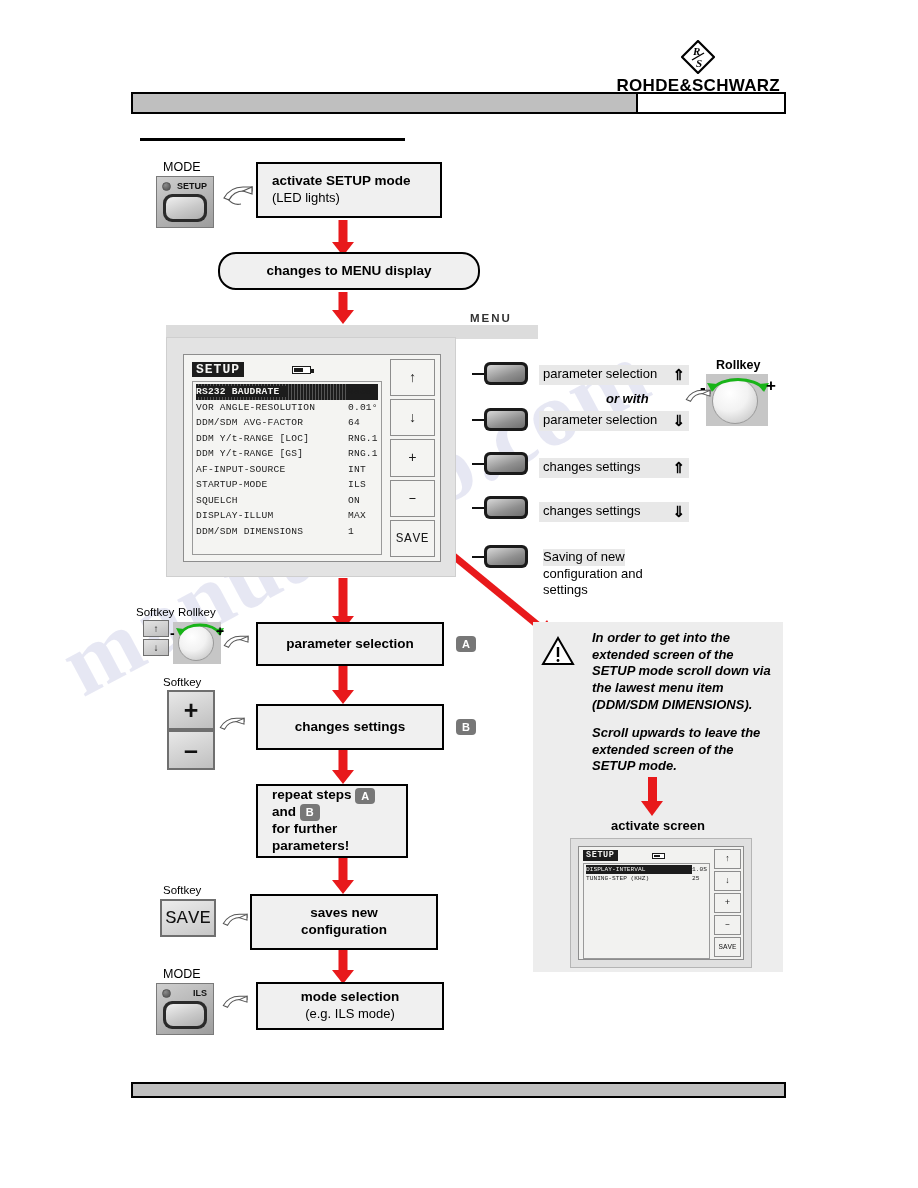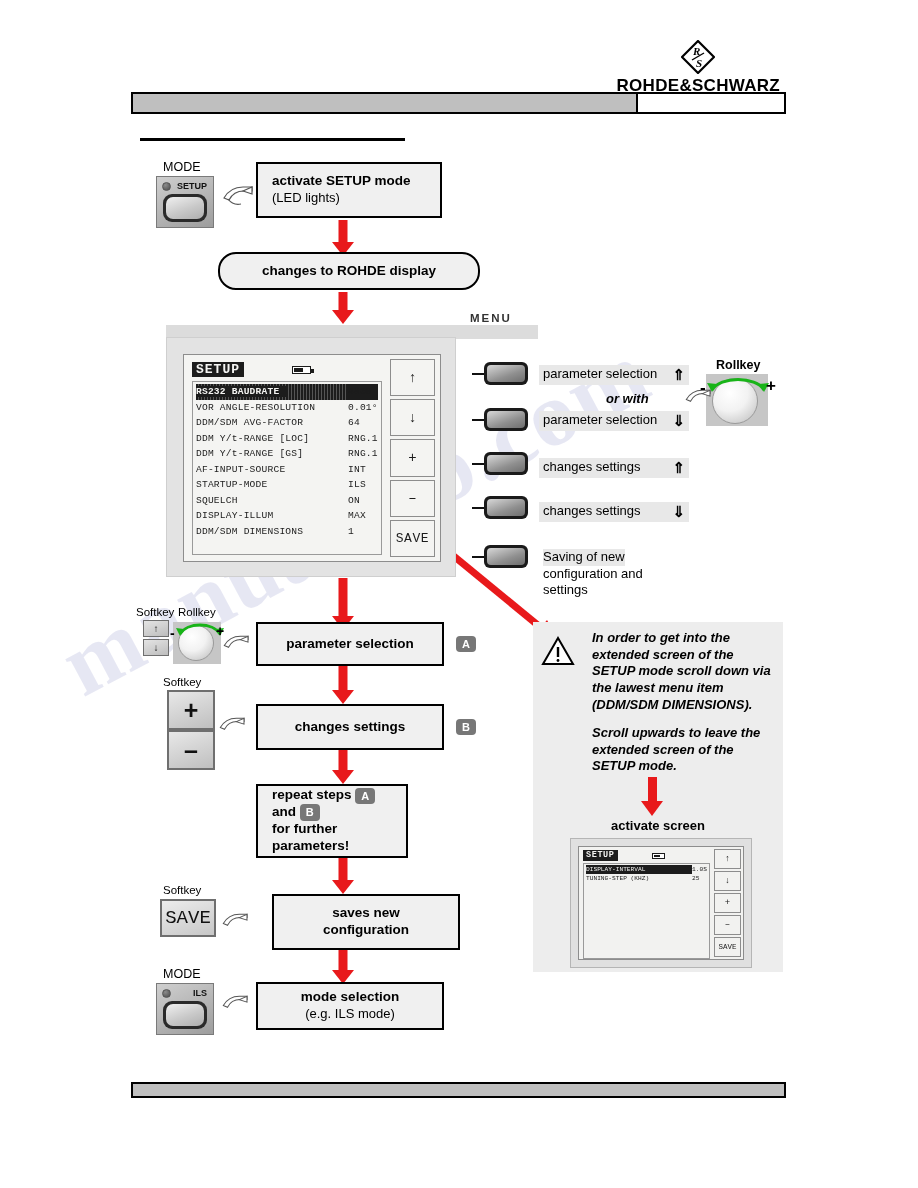--- a/index.html
+++ b/index.html
@@ -294,21 +294,21 @@
   <div class="l1">activate SETUP mode</div>
   <div class="l2">(LED lights)</div>
 </div>
 
 <div class="arrow-v" style="left:331px; top:220px; width:24px; height:36px;">
   <div class="shaft" style="height:24px;"></div>
     <div class="head"></div>
 </div>
 
 <div class="fbox center rounded" style="left:218px; top:252px; width:262px; height:38px;">
-  <div class="l1">changes to ROHDE display</div>
+  <div class="l1">changes to MENU display</div>
 </div>
 
 <div class="arrow-v" style="left:331px; top:292px; width:24px; height:32px;">
   <div class="shaft" style="height:20px;"></div>
     <div class="head"></div>
 </div>
 
 <div class="panel-top-strip"></div>
 <div class="menu-label">MENU</div>
 
@@ -537,21 +537,21 @@
 
 <div class="caption" style="left:163px; top:884px; font-size:11.5px;">Softkey</div>
 <div class="savekey" style="left:160px; top:899px;">SAVE</div>
 <div class="hand" style="left:221px; top:910px;">
   <svg width="30" height="22" viewBox="0 0 34 26">
     <path d="M2 16 C6 9, 13 5, 21 5 L30 5 L30 9 L22 9 C16 9, 10 12, 7 18 Z" fill="#fff" stroke="#555" stroke-width="1.2"></path>
     <path d="M21 9 L30 5 L30 12 Z" fill="#fff" stroke="#555" stroke-width="1.2"></path>
   </svg>
 </div>
 
-<div class="fbox center" style="left:272px; top:894px; width:188px; height:56px;">
+<div class="fbox center" style="left:250px; top:894px; width:188px; height:56px;">
   <div class="l1">saves new</div>
   <div class="l1">configuration</div>
 </div>
 
 <div class="arrow-v" style="left:331px; top:950px; width:24px; height:34px;">
   <div class="shaft" style="height:22px;"></div>
     <div class="head"></div>
 </div>
 
 <div class="caption" style="left:163px; top:967px;">MODE</div>

